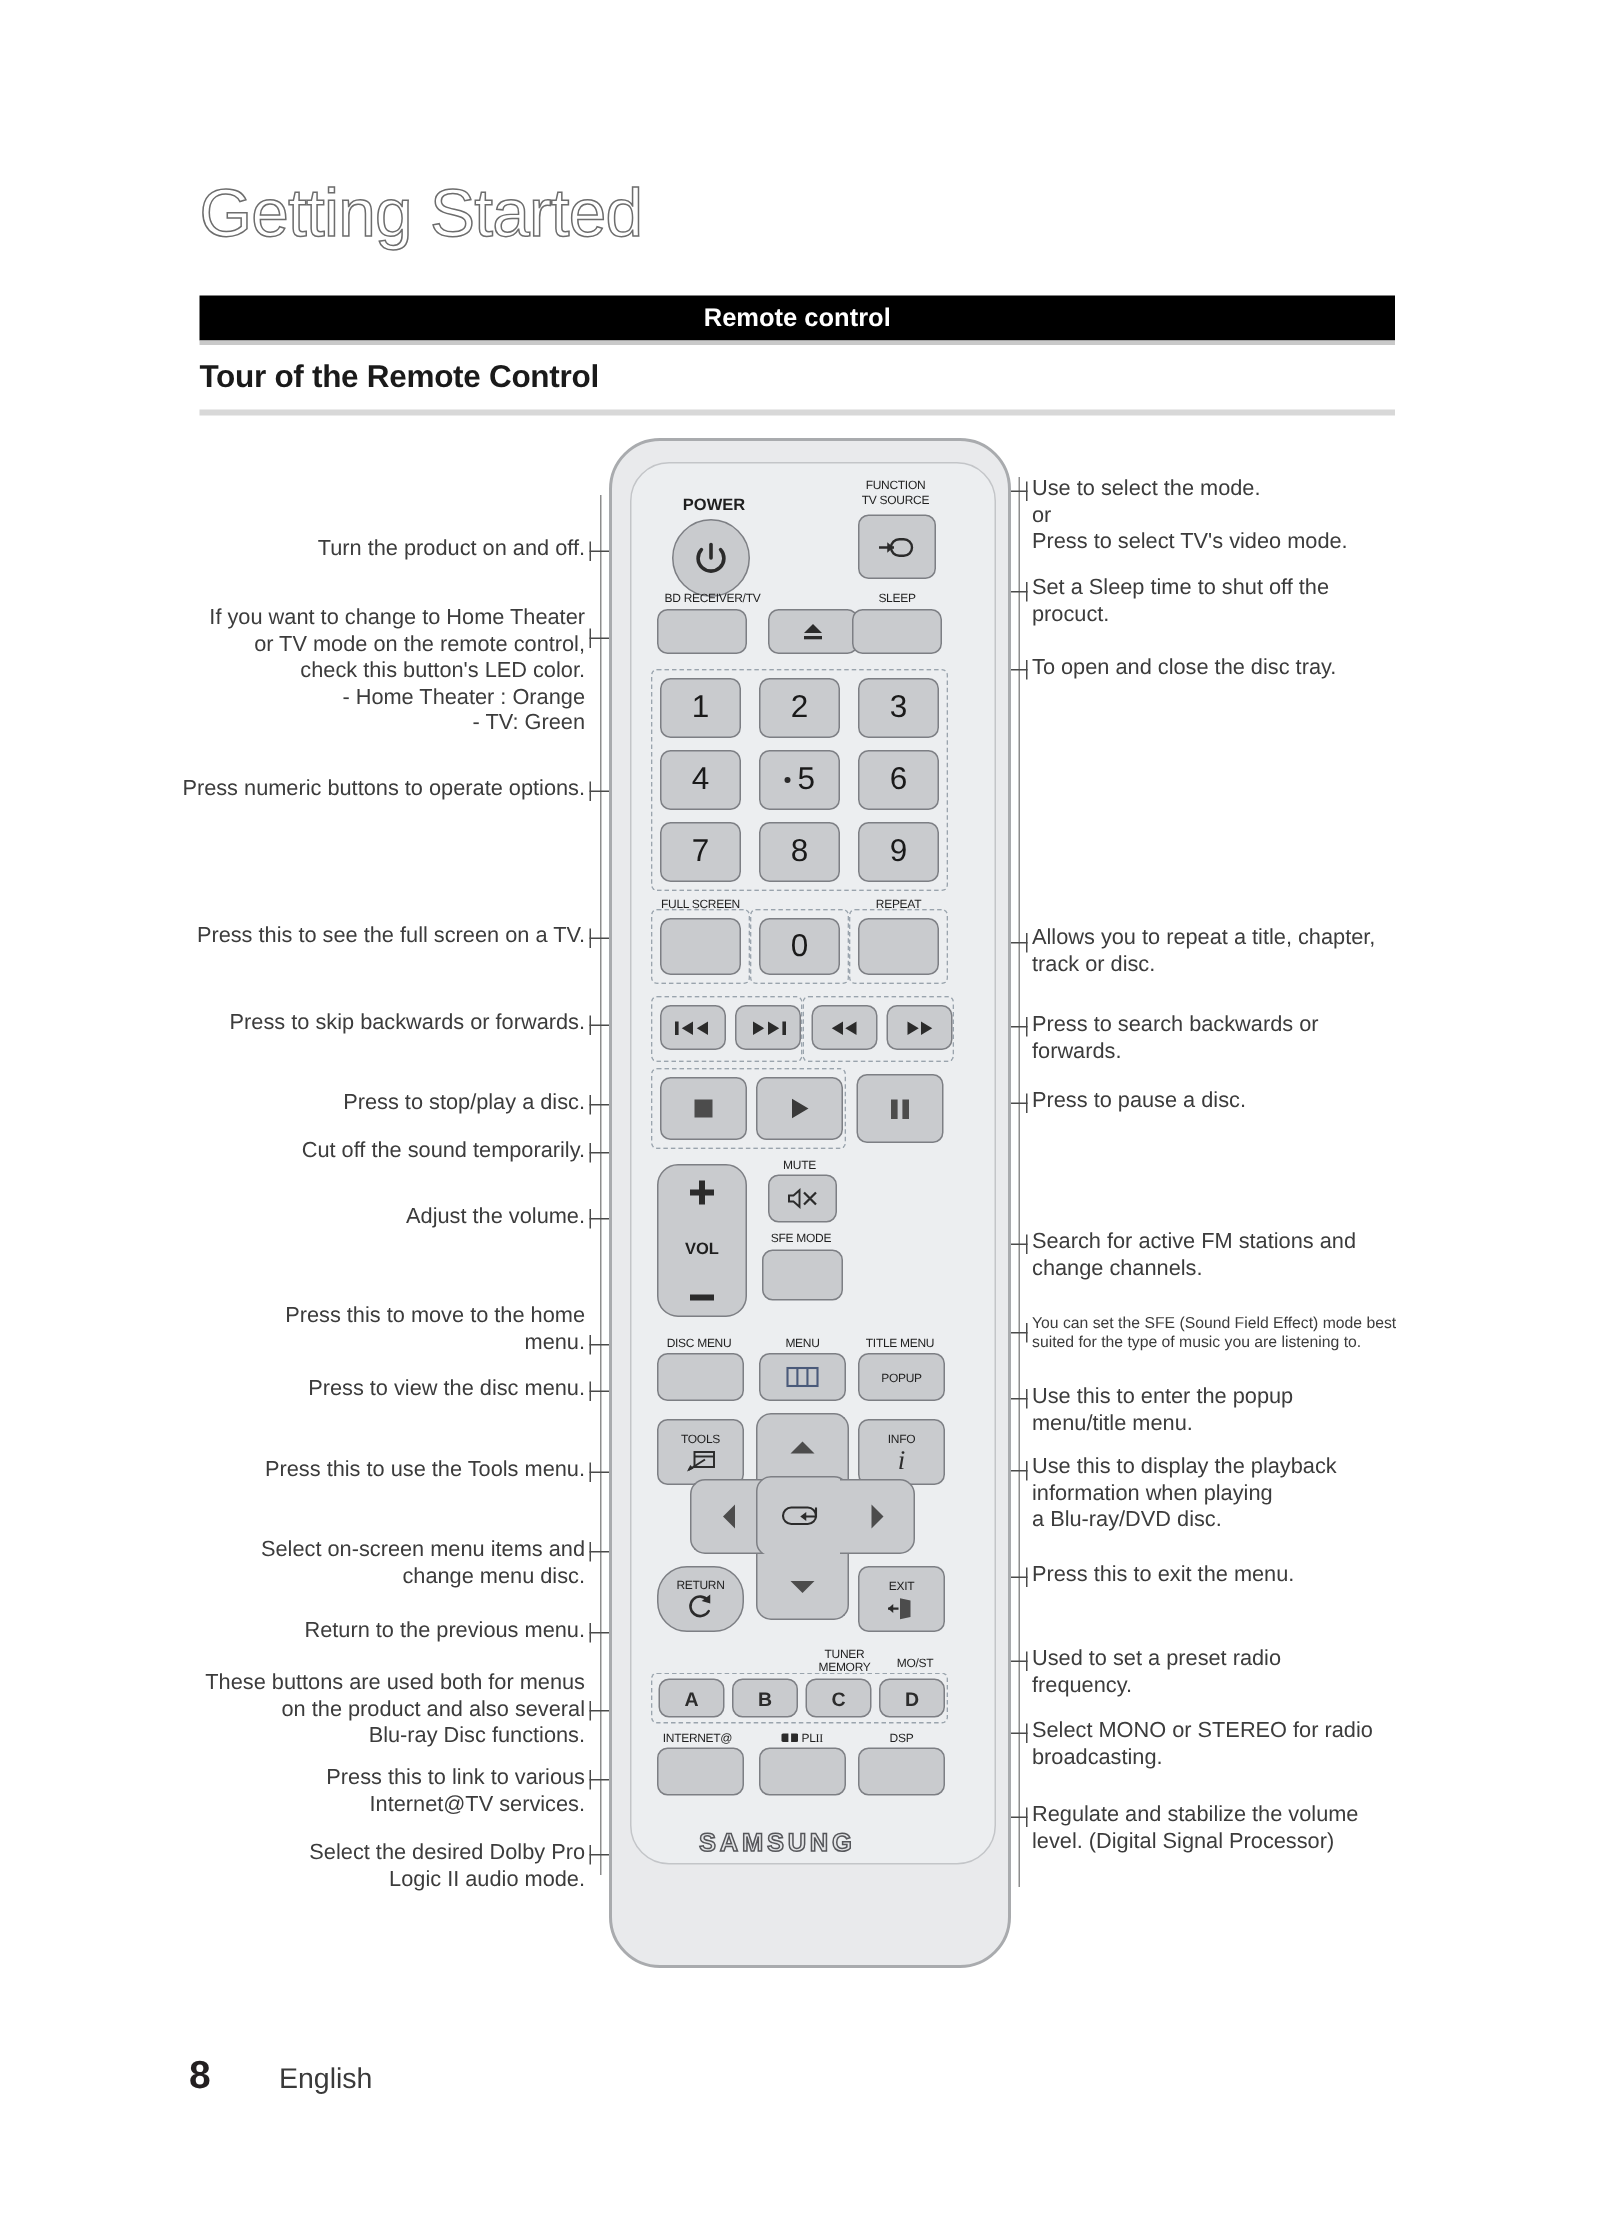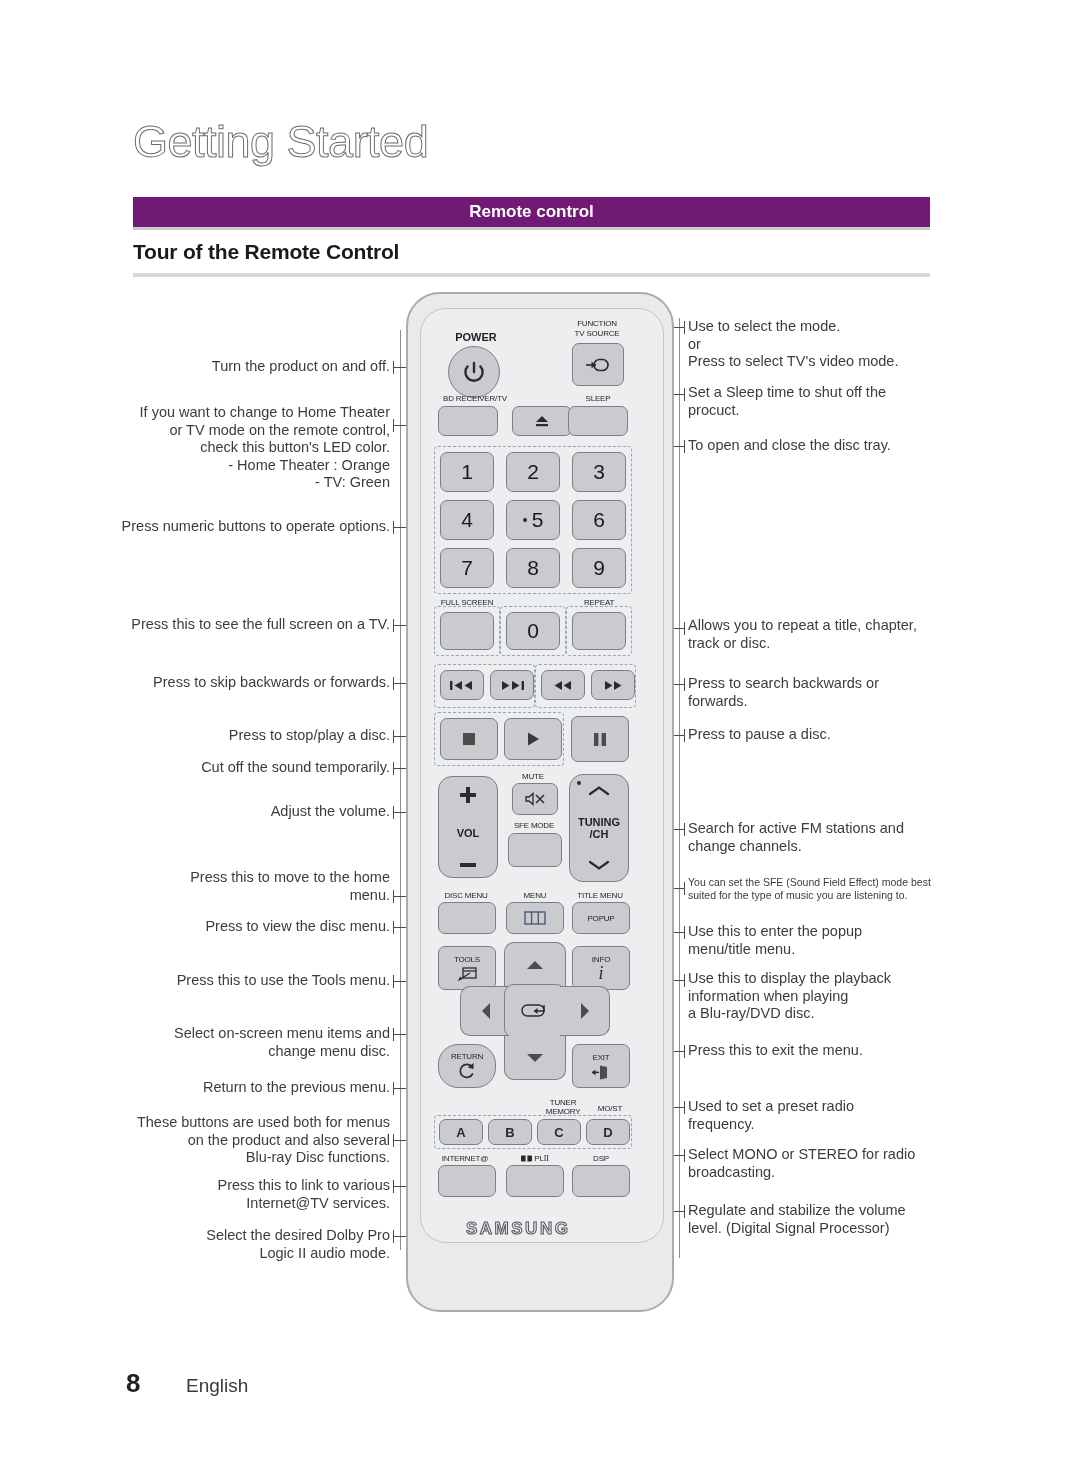--- a/index.html
+++ b/index.html
@@ -29,21 +29,21 @@
     text-stroke: 1px #6d6d6d;
     line-height: 1;
     white-space: nowrap;
   }
   #section-bar {
     position: absolute;
     left: 133px;
     top: 197px;
     width: 797px;
     height: 30px;
-    background: #701a75;
+    background: #000000;
   }
   #section-bar span {
     display: block;
     text-align: center;
     line-height: 30px;
     color: #ffffff;
     font-size: 17px;
     font-weight: bold;
   }
   #section-bar-shadow {
@@ -499,33 +499,20 @@
     </svg>
     <span class="lbl big" style="position:static;">VOL</span>
     <svg width="20" height="8" viewBox="0 0 20 8">
       <rect x="2" y="2" width="16" height="4" fill="#2b2b2b"></rect>
     </svg>
   </div>
 
   <div class="lbl" style="left:96px; top:527px; width:60px;">SFE MODE</div>
   <div class="btn" style="left:100px; top:539px; width:54px; height:34px;"></div>
 
-  <div class="btn" style="left:161px; top:480px; width:60px; height:108px; border-radius:14px; flex-direction:column; justify-content:space-around;">
-    <span style="position:absolute;left:7px;top:6px;width:4px;height:4px;border-radius:50%;background:#2b2b2b;"></span>
-    <svg width="22" height="12" viewBox="0 0 22 12">
-        <path d="M2 9 L11 2.5 L20 9" stroke="#2b2b2b" stroke-width="2.2" fill="none" stroke-linecap="round"></path>
-      </svg>
-    <div style="text-align:center;">
-      <div class="lbl big" style="position:static;">TUNING</div>
-      <div class="lbl big" style="position:static;">/CH</div>
-    </div>
-    <svg width="22" height="12" viewBox="0 0 22 12">
-        <path d="M2 3 L11 9.5 L20 3" stroke="#2b2b2b" stroke-width="2.2" fill="none" stroke-linecap="round"></path>
-      </svg>
-  </div>
 
   <div class="lbl" style="left:26px; top:597px; width:64px;">DISC MENU</div>
   <div class="btn" style="left:30px; top:608px; width:58px; height:32px;"></div>
 
   <div class="lbl" style="left:96px; top:597px; width:62px;">MENU</div>
   <div class="btn" style="left:98px; top:608px; width:58px; height:32px;">
     <svg width="22" height="14" viewBox="0 0 22 14">
       <rect x="1" y="1" width="20" height="12" stroke="#4a5a7a" stroke-width="1.4" fill="none"></rect>
       <path d="M7.6 1 L7.6 13 M14.3 1 L14.3 13" stroke="#4a5a7a" stroke-width="1.4"></path>
     </svg>

